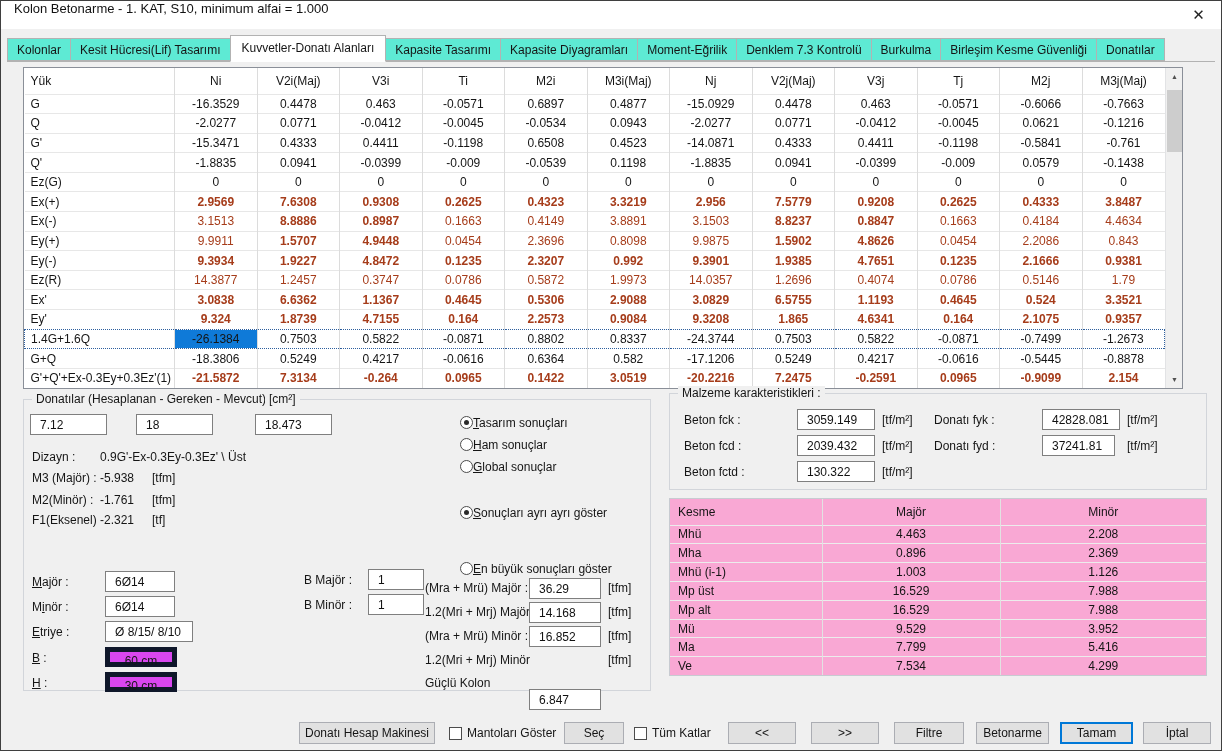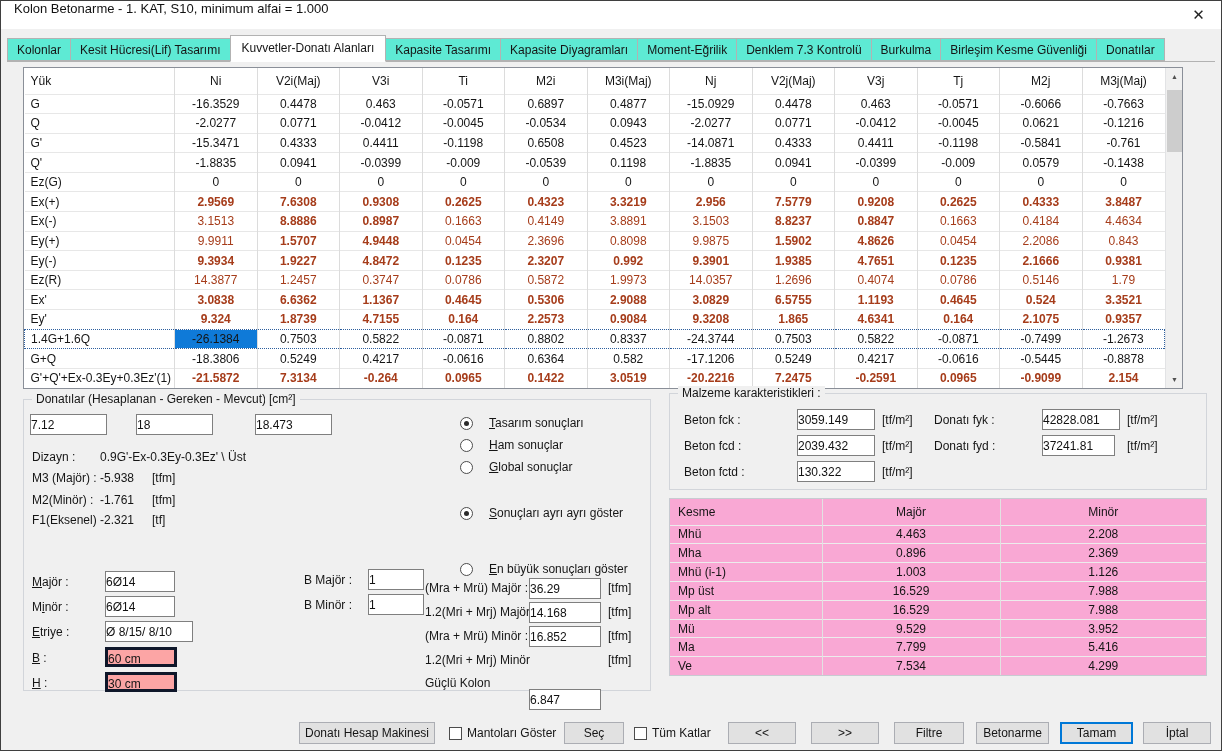--- a/index.html
+++ b/index.html
@@ -32,25 +32,25 @@
   
   .vscroll{position:absolute;right:0;top:0;width:17px;height:320px;background:#f0f0f0;border-left:1px solid #e2e3e5}
   .sarrow{position:absolute;left:0;width:17px;height:17px;display:flex;align-items:center;justify-content:center;font-size:7px;color:#505050}
   .sarrow.up{top:0}
   .sarrow.down{bottom:0}
   .sthumb{position:absolute;left:1px;top:22px;width:15px;height:62px;background:#cdcdcd}
   
   .gbox{position:absolute;border:1px solid #d2d5da}
   .legend{position:absolute;top:-8px;left:8px;background:#f0f0f0;padding:0 4px;white-space:nowrap}
   .lbl{position:absolute;white-space:nowrap}
-  .inp{position:absolute;height:21px;border:1px solid #7f7f7f;background:#fff;padding:1px 0;font:12px "Liberation Sans",sans-serif;color:#111}
-  .gbtn{position:absolute;height:20px;background:#fca5a5;border:3px solid #0f172a;line-height:18px;cursor:pointer}
+  .inp{position:absolute;height:21px;border:1px solid #7f7f7f;background:#fff;padding:1px 9px;font:12px "Liberation Sans",sans-serif;color:#111}
+  .gbtn{position:absolute;height:20px;background:#d946ef;border:5px solid #0f172a;text-align:center;line-height:18px;cursor:pointer}
   u{text-decoration:underline}
   
-  .radio{position:absolute;display:flex;align-items:center;gap:16px;cursor:pointer;white-space:nowrap}
+  .radio{position:absolute;display:flex;align-items:flex-start;gap:0;cursor:pointer;white-space:nowrap}
   .rdot{width:13px;height:13px;border:1px solid #4c4c4c;border-radius:50%;background:#fff;position:relative;flex:0 0 auto}
   .radio.on .rdot::after{content:"";position:absolute;inset:3px;border-radius:50%;background:#2b2b2b}
   .cb{position:absolute;display:flex;align-items:center;gap:5px;white-space:nowrap;cursor:pointer}
   .cbx{width:13px;height:13px;border:1px solid #4c4c4c;background:#fff;flex:0 0 auto}
   
   .kwrap{position:absolute;left:668px;top:497px;width:538px;height:178px;background:#f9a8d4;border:1px solid #c7cbd1}
   .kesme{width:100%;height:100%;border-collapse:collapse;table-layout:fixed}
   .kesme th{font-weight:400;height:26px;border-right:1px solid #e2e2e2;text-align:center;white-space:nowrap}
   .kesme th:first-child{text-align:left;padding-left:8px}
   .kesme th:last-child{border-right:none}

